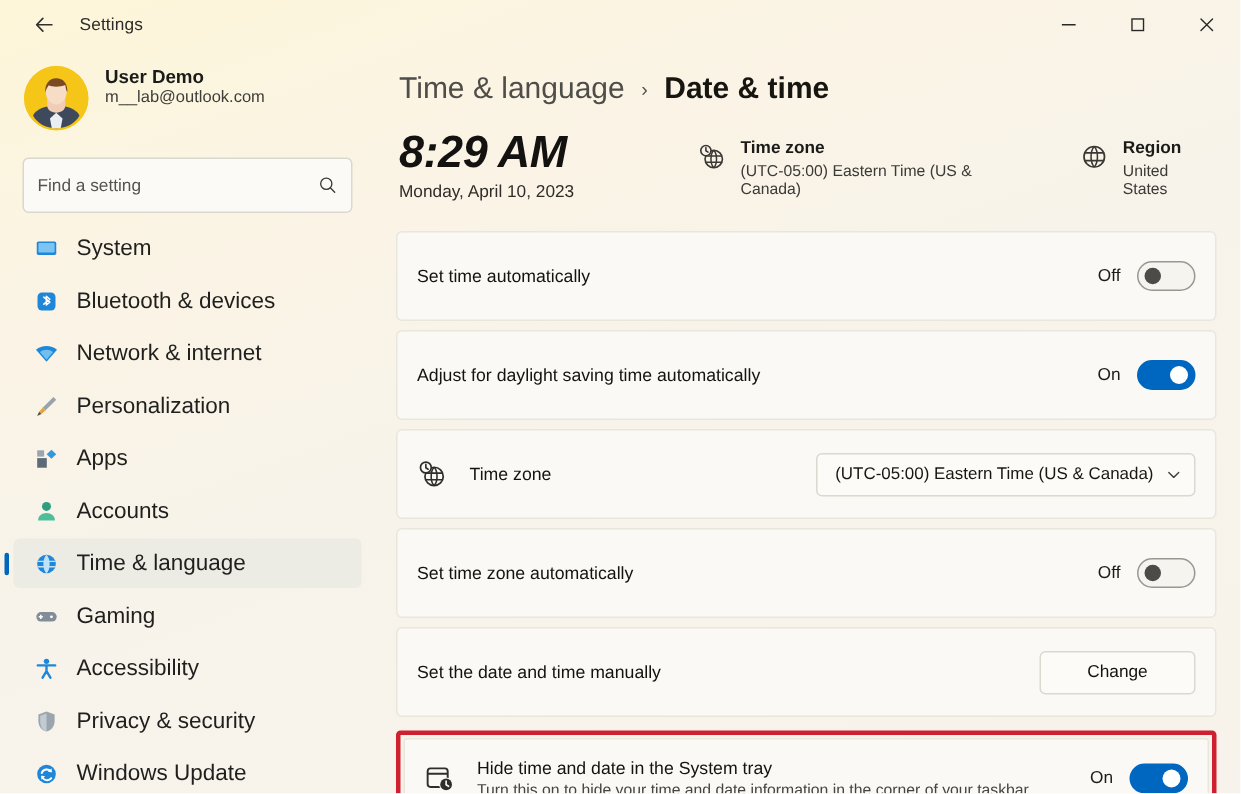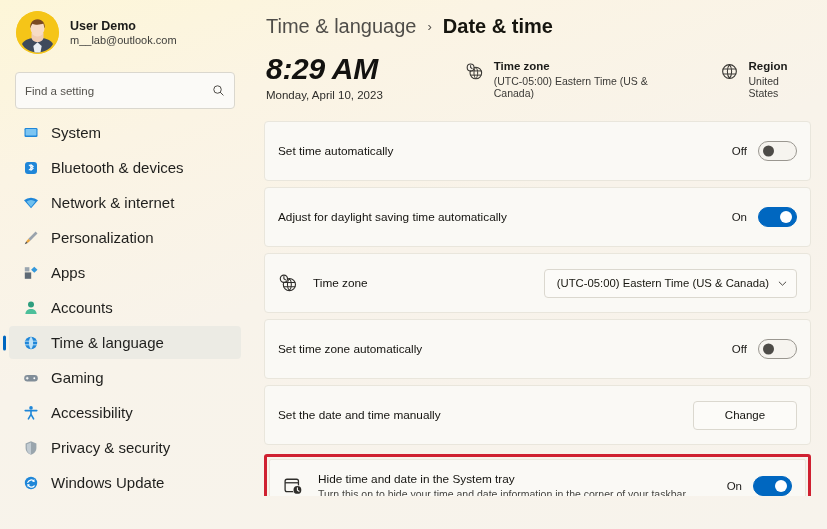--- a/index.html
+++ b/index.html
@@ -54,21 +54,21 @@
   .body-row { display: flex; height: 496px; }
 
   
   .sidebar {
     width: 250px;
     flex: 0 0 250px;
     padding: 0 9px;
     position: relative;
   }
   .account {
-    display: flex; align-items: center;
+    display: flex; 
     gap: 11px;
     padding: 9px 0 9px 7px;
     margin-top: 2px;
   }
   .avatar {
     width: 43px; height: 43px;
     border-radius: 50%;
     background: #f5c518;
     overflow: hidden;
     position: relative;
@@ -232,20 +232,45 @@
     padding: 2px;
     margin-top: 9px;
   }
   .highlight .card { margin-bottom: 0; border-radius: 2px; }
 </style>
 </head>
 <body>
 
 <div id="app">
 
+  <div class="titlebar">
+    <div class="back-btn">
+      <svg width="15" height="15" viewBox="0 0 16 16">
+        <path d="M7 3.5 2.6 8 7 12.5M2.9 8H13.4" fill="none" stroke="currentColor" stroke-width="1.2" stroke-linecap="round" stroke-linejoin="round"></path>
+      </svg>
+    </div>
+    <div class="titlebar-title">Settings</div>
+    <div class="win-controls">
+      <div class="win-btn">
+        <svg width="11" height="11" viewBox="0 0 12 12">
+            <path d="M1.5 6h9" stroke="currentColor" stroke-width="1" stroke-linecap="square"></path>
+          </svg>
+      </div>
+      <div class="win-btn">
+        <svg width="11" height="11" viewBox="0 0 12 12">
+            <rect x="1.8" y="1.8" width="8.4" height="8.4" fill="none" stroke="currentColor" stroke-width="1"></rect>
+          </svg>
+      </div>
+      <div class="win-btn close">
+        <svg width="11" height="11" viewBox="0 0 12 12">
+            <path d="M1.8 1.8l8.4 8.4M10.2 1.8l-8.4 8.4" stroke="currentColor" stroke-width="1" stroke-linecap="round"></path>
+          </svg>
+      </div>
+    </div>
+  </div>
 
   <div class="body-row">
 
     <div class="sidebar">
 
       <div class="account">
         <div class="avatar">
           <svg viewBox="0 0 43 43" width="43" height="43">
             <circle cx="21.5" cy="21.5" r="21.5" fill="#f5c518"></circle>
             <path d="M21.5 41.5c-7 0-13-3.6-15.5-8.5 2.2-4.3 8.4-6.6 15.5-6.6s13.3 2.3 15.5 6.6c-2.5 4.9-8.5 8.5-15.5 8.5z" fill="#3e4a5c"></path>

